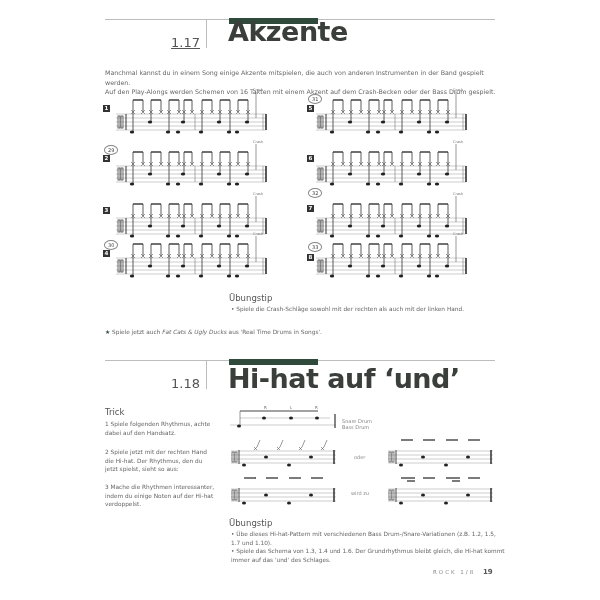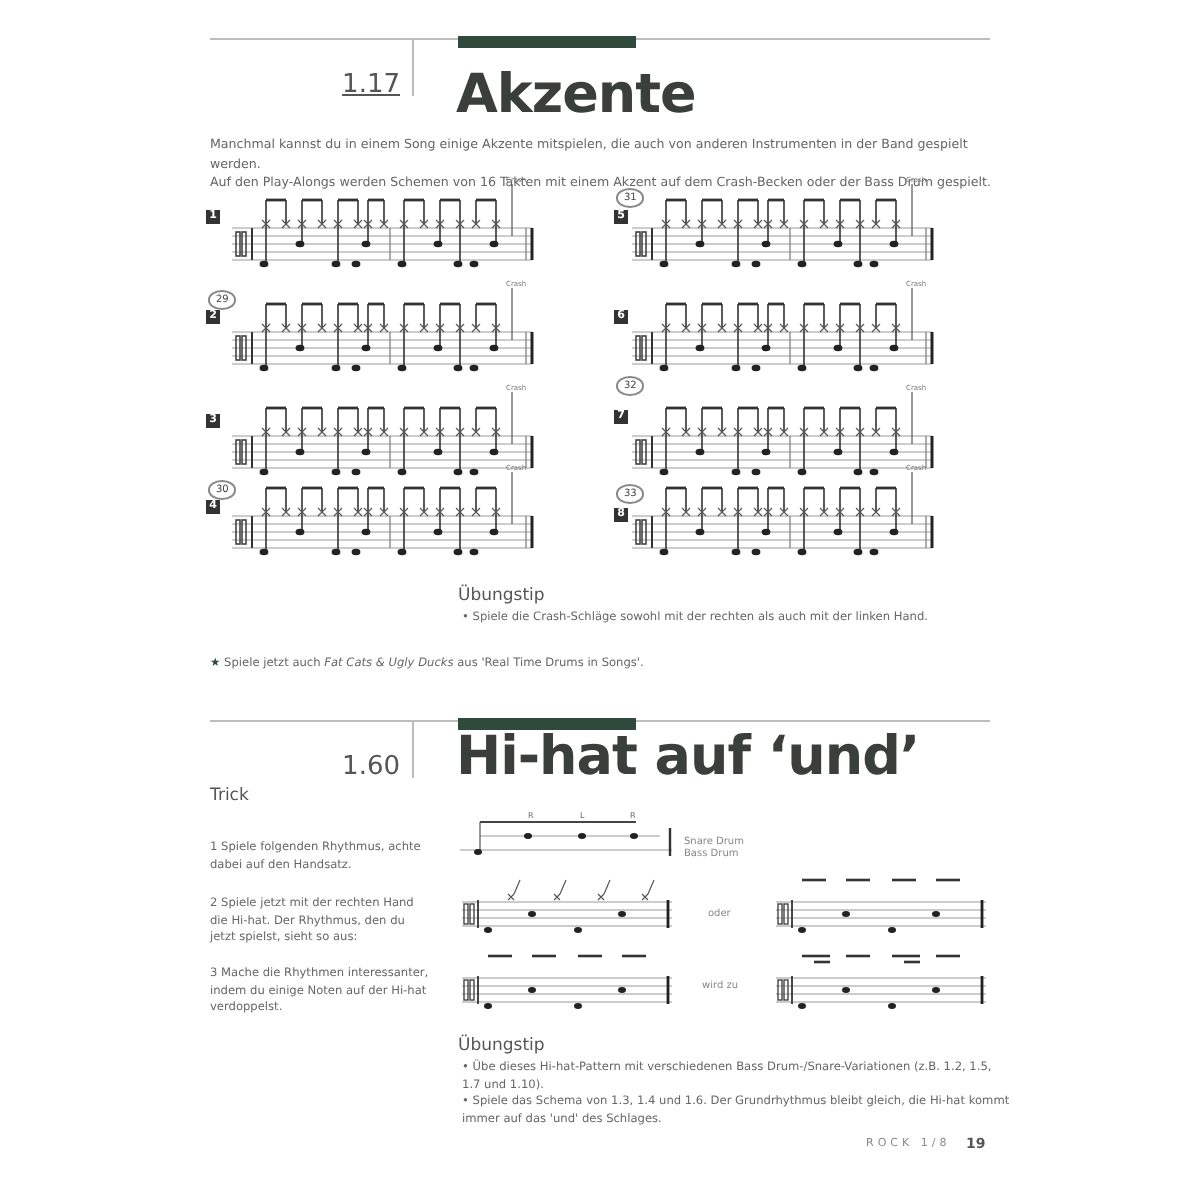--- a/index.html
+++ b/index.html
@@ -20,21 +20,21 @@
   .pagenum { position:absolute; font-size:7px; font-weight:bold; color:#555; }
   svg text { font-family:"DejaVu Sans", sans-serif; }
 </style>
 </head>
 <body>
 
 <div class="hrule" style="left:105px; top:19px; width:390px;"></div>
 <div class="greenbar" style="left:229px; top:18px; width:89px;"></div>
 <div class="vrule" style="left:206px; top:20px; height:28px;"></div>
 <div class="secnum" style="left:150px; top:35px; width:50px;text-decoration:underline;">1.17</div>
-<div class="sectitle" style="left:228px; top:32px;">Akzente</div>
+<div class="sectitle" style="left:228px; top:16px;">Akzente</div>
 
 <div class="intro" style="left:105px; top:68px; width:400px;">
   <div>Manchmal kannst du in einem Song einige Akzente mitspielen, die auch von anderen Instrumenten in der Band gespielt werden.</div>
   <div>Auf den Play-Alongs werden Schemen von 16 Takten mit einem Akzent auf dem Crash-Becken oder der Bass Drum gespielt.</div>
 </div>
 
 <svg class="abs" style="left:0; top:0;" width="600" height="300">
   <defs>
     <g id="staff">
 
@@ -142,24 +142,24 @@
   <span>•&nbsp;</span><span>Spiele die Crash-Schläge sowohl mit der rechten als auch mit der linken Hand.</span>
 </div>
 
 <div class="p-small" style="left:105px; top:328px; width:400px;">
   <span style="color:#2f4a3a;">★ </span><span>Spiele jetzt auch </span><i>Fat Cats &amp; Ugly Ducks</i><span> aus 'Real Time Drums in Songs'.</span>
 </div>
 
 <div class="hrule" style="left:105px; top:360px; width:390px;"></div>
 <div class="greenbar" style="left:229px; top:359px; width:89px;"></div>
 <div class="vrule" style="left:206px; top:361px; height:28px;"></div>
-<div class="secnum" style="left:150px; top:376px; width:50px;">1.60</div>
+<div class="secnum" style="left:150px; top:376px; width:50px;">1.18</div>
 <div class="sectitle" style="left:228px; top:363px;">Hi-hat auf ‘und’</div>
 
-<div class="h-sub" style="left:105px; top:393px;">Trick</div>
+<div class="h-sub" style="left:105px; top:407px;">Trick</div>
 <div class="p-small" style="left:105px; top:420px; width:110px;">1  Spiele folgenden Rhythmus, achte dabei auf den Handsatz.</div>
 <div class="p-small" style="left:105px; top:448px; width:110px;">2  Spiele jetzt mit der rechten Hand die Hi-hat. Der Rhythmus, den du jetzt spielst, sieht so aus:</div>
 <div class="p-small" style="left:105px; top:483px; width:110px;">3  Mache die Rhythmen interessanter, indem du einige Noten auf der Hi-hat verdoppelst.</div>
 
 <svg class="abs" style="left:0; top:0;" width="600" height="600">
 
   <line x1="240" y1="418" x2="330" y2="418" stroke="#999" stroke-width="0.5"></line>
   <line x1="230" y1="425" x2="336" y2="425" stroke="#999" stroke-width="0.5"></line>
   <line x1="240" y1="411" x2="318" y2="411" stroke="#444" stroke-width="1"></line>
   <line x1="240" y1="411" x2="240" y2="426" stroke="#555" stroke-width="0.6"></line>

